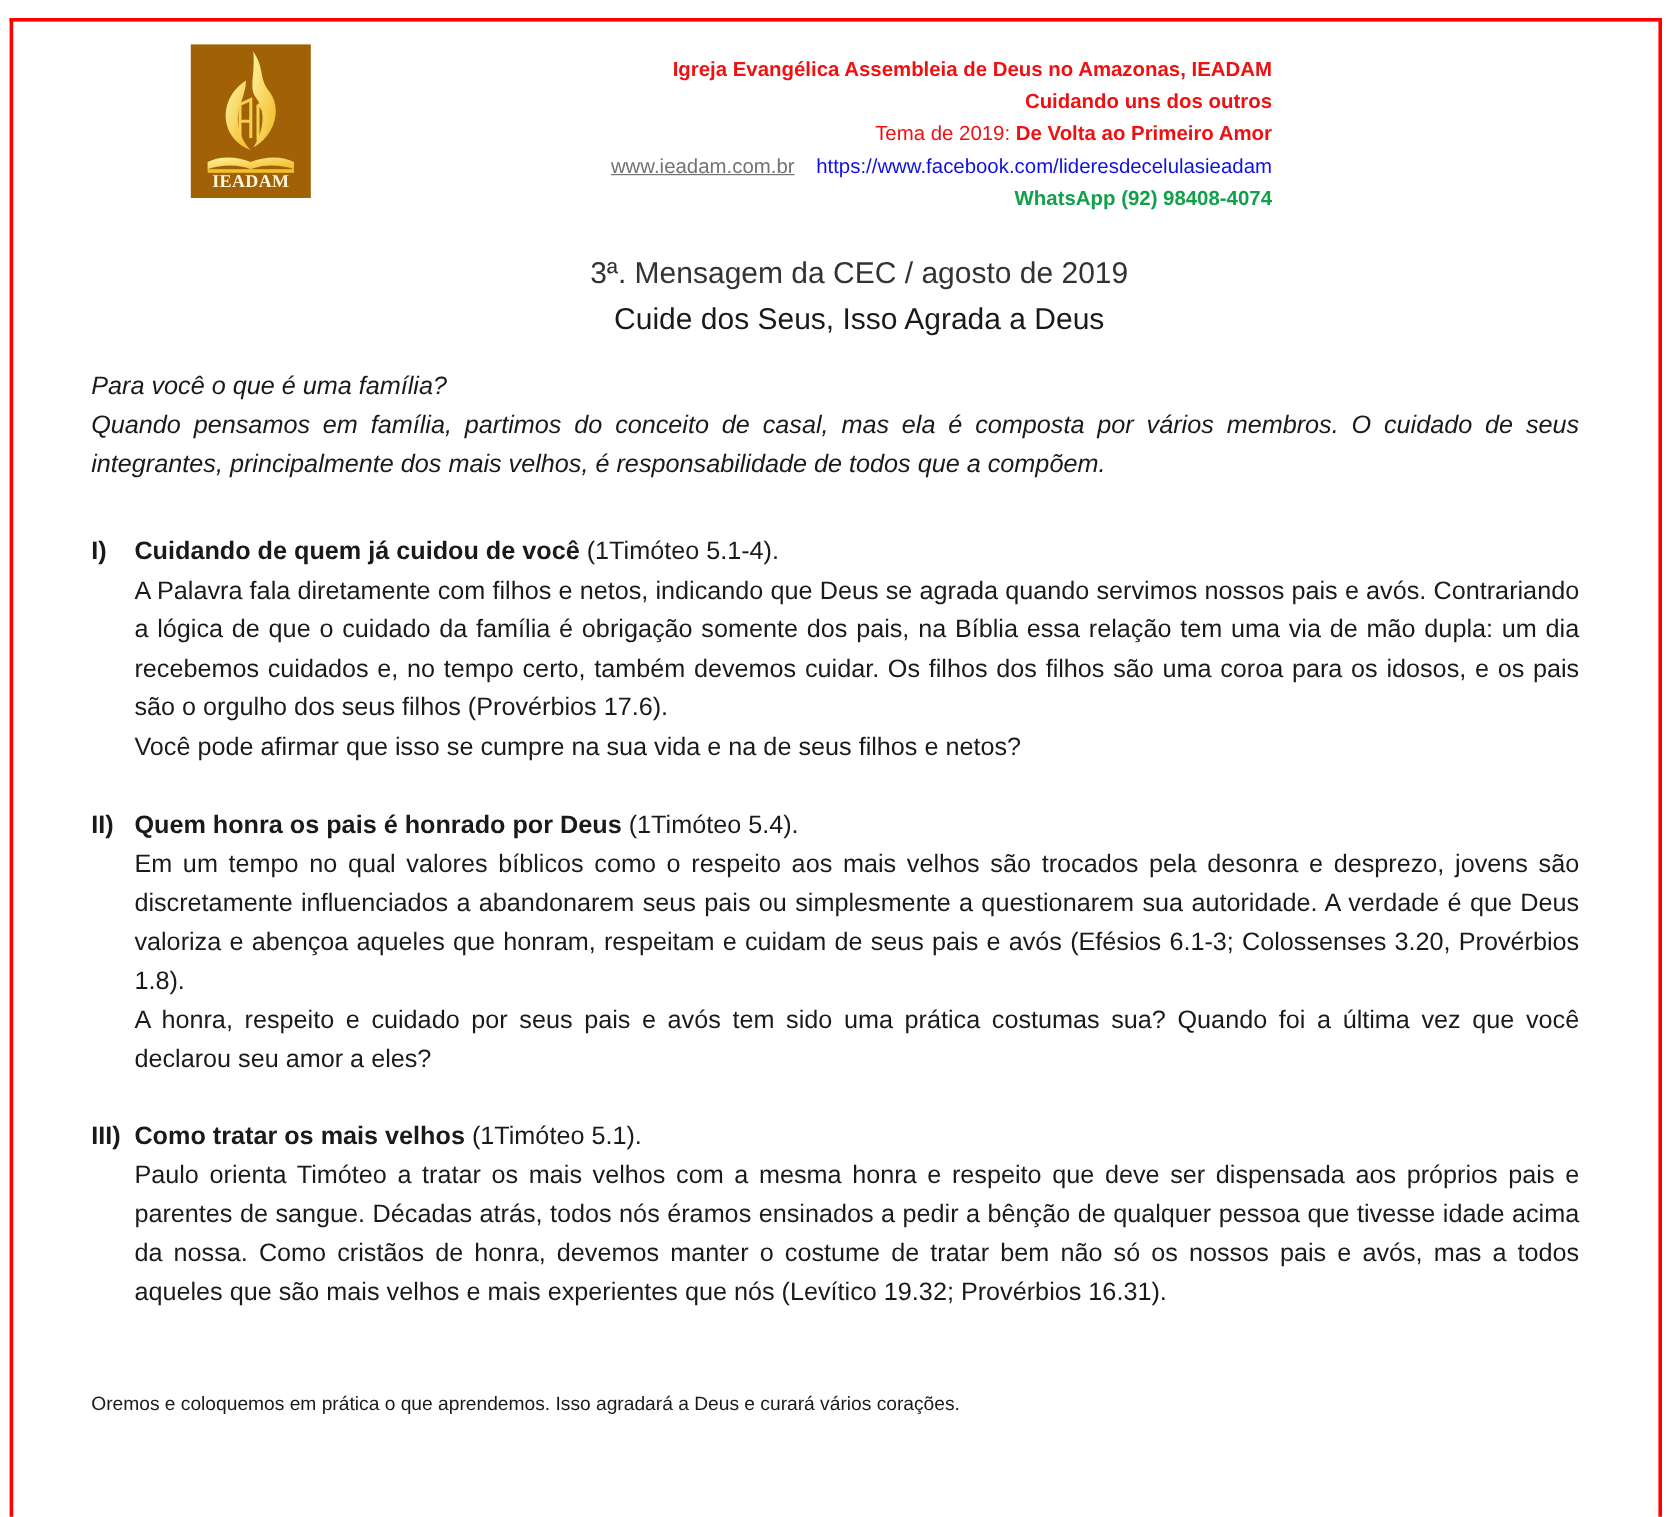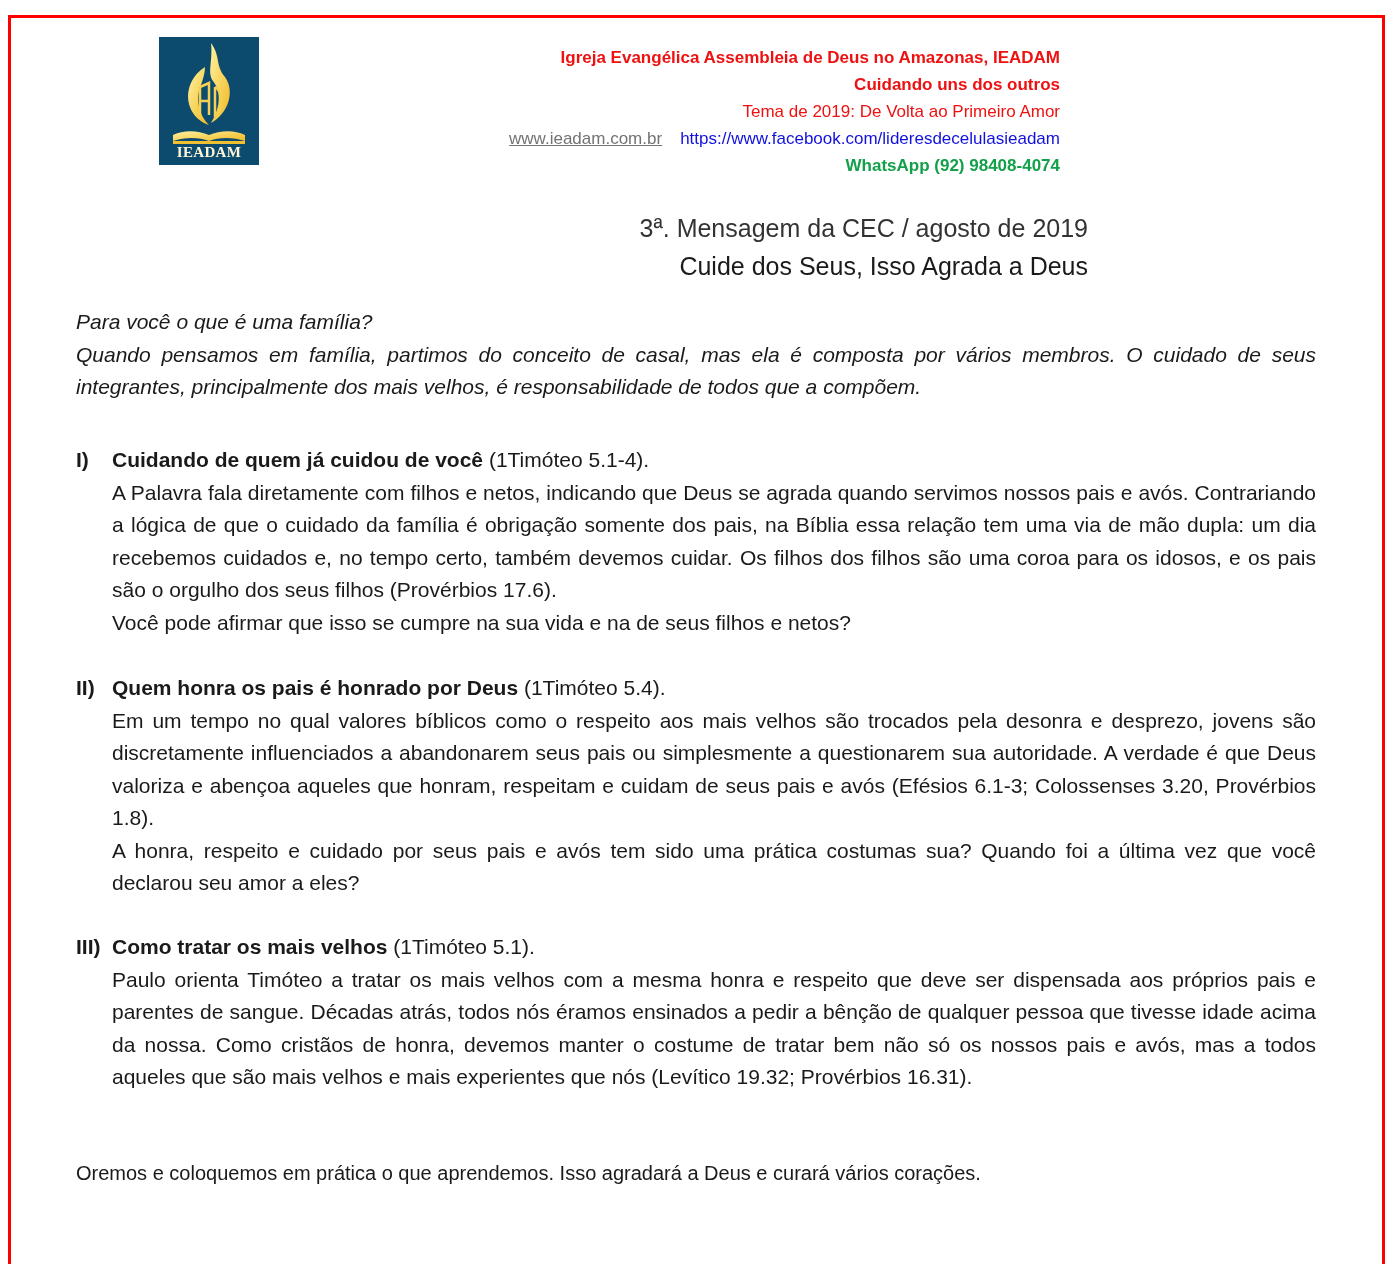--- a/index.html
+++ b/index.html
@@ -1,49 +1,49 @@
 <!DOCTYPE html>
 <html><head>
 <meta charset="utf-8">
 <style>
   html, body { margin:0; padding:0; background:#ffffff; }
   body { width:1400px; height:1264px; position:relative; overflow:hidden;
          font-family:"Liberation Sans", "DejaVu Sans", sans-serif; color:#1a1a1a; }
   .frame { position:absolute; left:8px; top:15px; width:1377px; height:1300px;
            border:3px solid #ff0000; border-bottom:none; box-sizing:border-box; }
   .logo { position:absolute; left:159px; top:37px; width:100px; height:128px;
-          background:#0c4a6e; overflow:hidden; }
+          background:#a16207; overflow:hidden; }
   .logo svg { position:absolute; left:0; top:0; }
   .logo-text { position:absolute; left:0; right:0; bottom:4px; text-align:center;
                color:#fff6d8; font-family:"Liberation Serif", "DejaVu Serif", serif;
                font-weight:bold; font-size:15px; letter-spacing:0.3px; }
   .header { position:absolute; left:340px; top:44px; width:720px; text-align:right;
             font-size:17px; line-height:27px; }
   .h-red { color:#ee1111; font-weight:bold; }
   .h-theme { color:#ee1111; }
-  .h-theme b { font-weight:normal; }
+  .h-theme b { font-weight:bold; }
   .h-links { color:#1111dd; }
   .h-links a { color:#737373; text-decoration:underline; margin-right:18px; }
   .h-green { color:#12a04a; font-weight:bold; }
-  .title { position:absolute; left:288px; width:800px; text-align:right; color:#333; }
+  .title { position:absolute; left:316px; width:800px; text-align:center; color:#333; }
   .title1 { top:214px; font-size:25px; }
   .title2 { top:252px; font-size:25px; color:#1a1a1a; }
   .body-text { position:absolute; left:76px; width:1240px; font-size:21px; line-height:32.5px;
                text-align:justify; color:#1a1a1a; }
   .intro { top:306px;font-style:italic; }
   .section { position:absolute; left:76px; width:1240px; font-size:21px; line-height:32.5px; color:#1a1a1a; }
   .sec-head { display:flex; }
   .sec-num { width:36px; font-weight:bold; flex:none; }
   .sec-title { font-weight:bold; }
   .sec-body { margin-left:36px; text-align:justify; }
   .sec-body p { margin:0; }
   .s1 { top:444px; }
   .s2 { top:672px; }
   .s3 { top:931px; }
-  .closing { position:absolute; left:76px; top:1162px; width:1280px; font-size:20px; color:#1a1a1a; }
+  .closing { position:absolute; left:76px; top:1162px; width:1280px; font-size:16px; color:#1a1a1a; }
 </style>
 </head>
 <body>
 
 <div class="frame"></div>
 
 <div class="logo">
   <svg width="100" height="128" viewBox="0 0 100 128">
     <defs>
       <linearGradient id="g" x1="0" y1="0" x2="1" y2="1">

